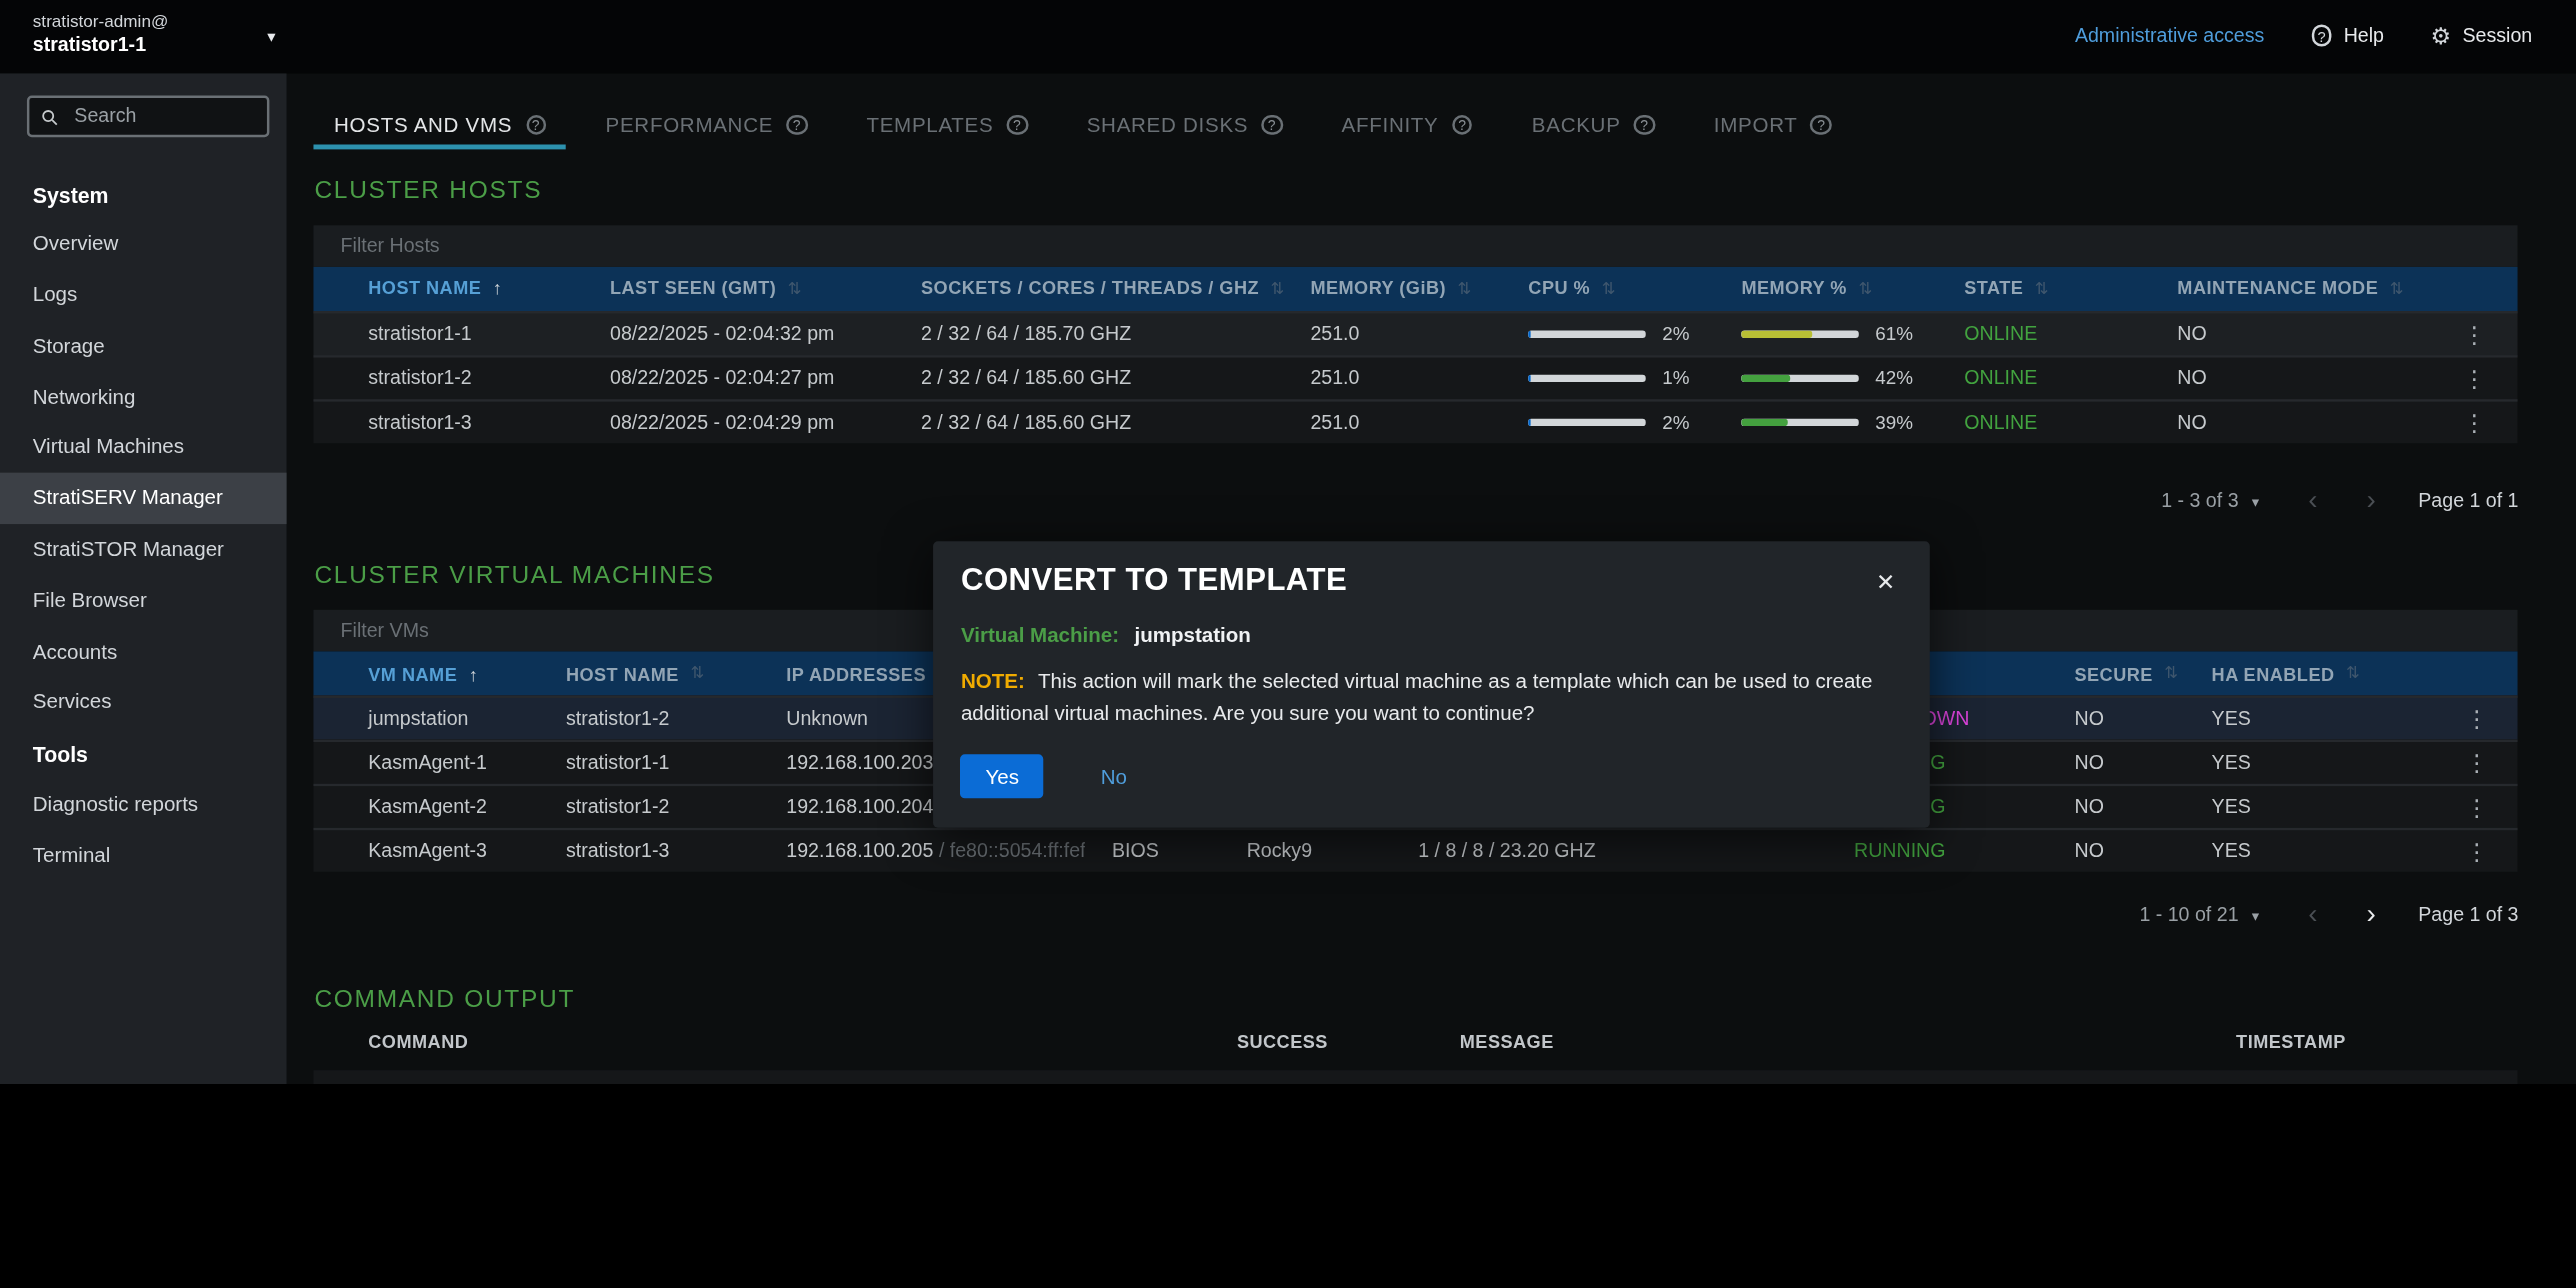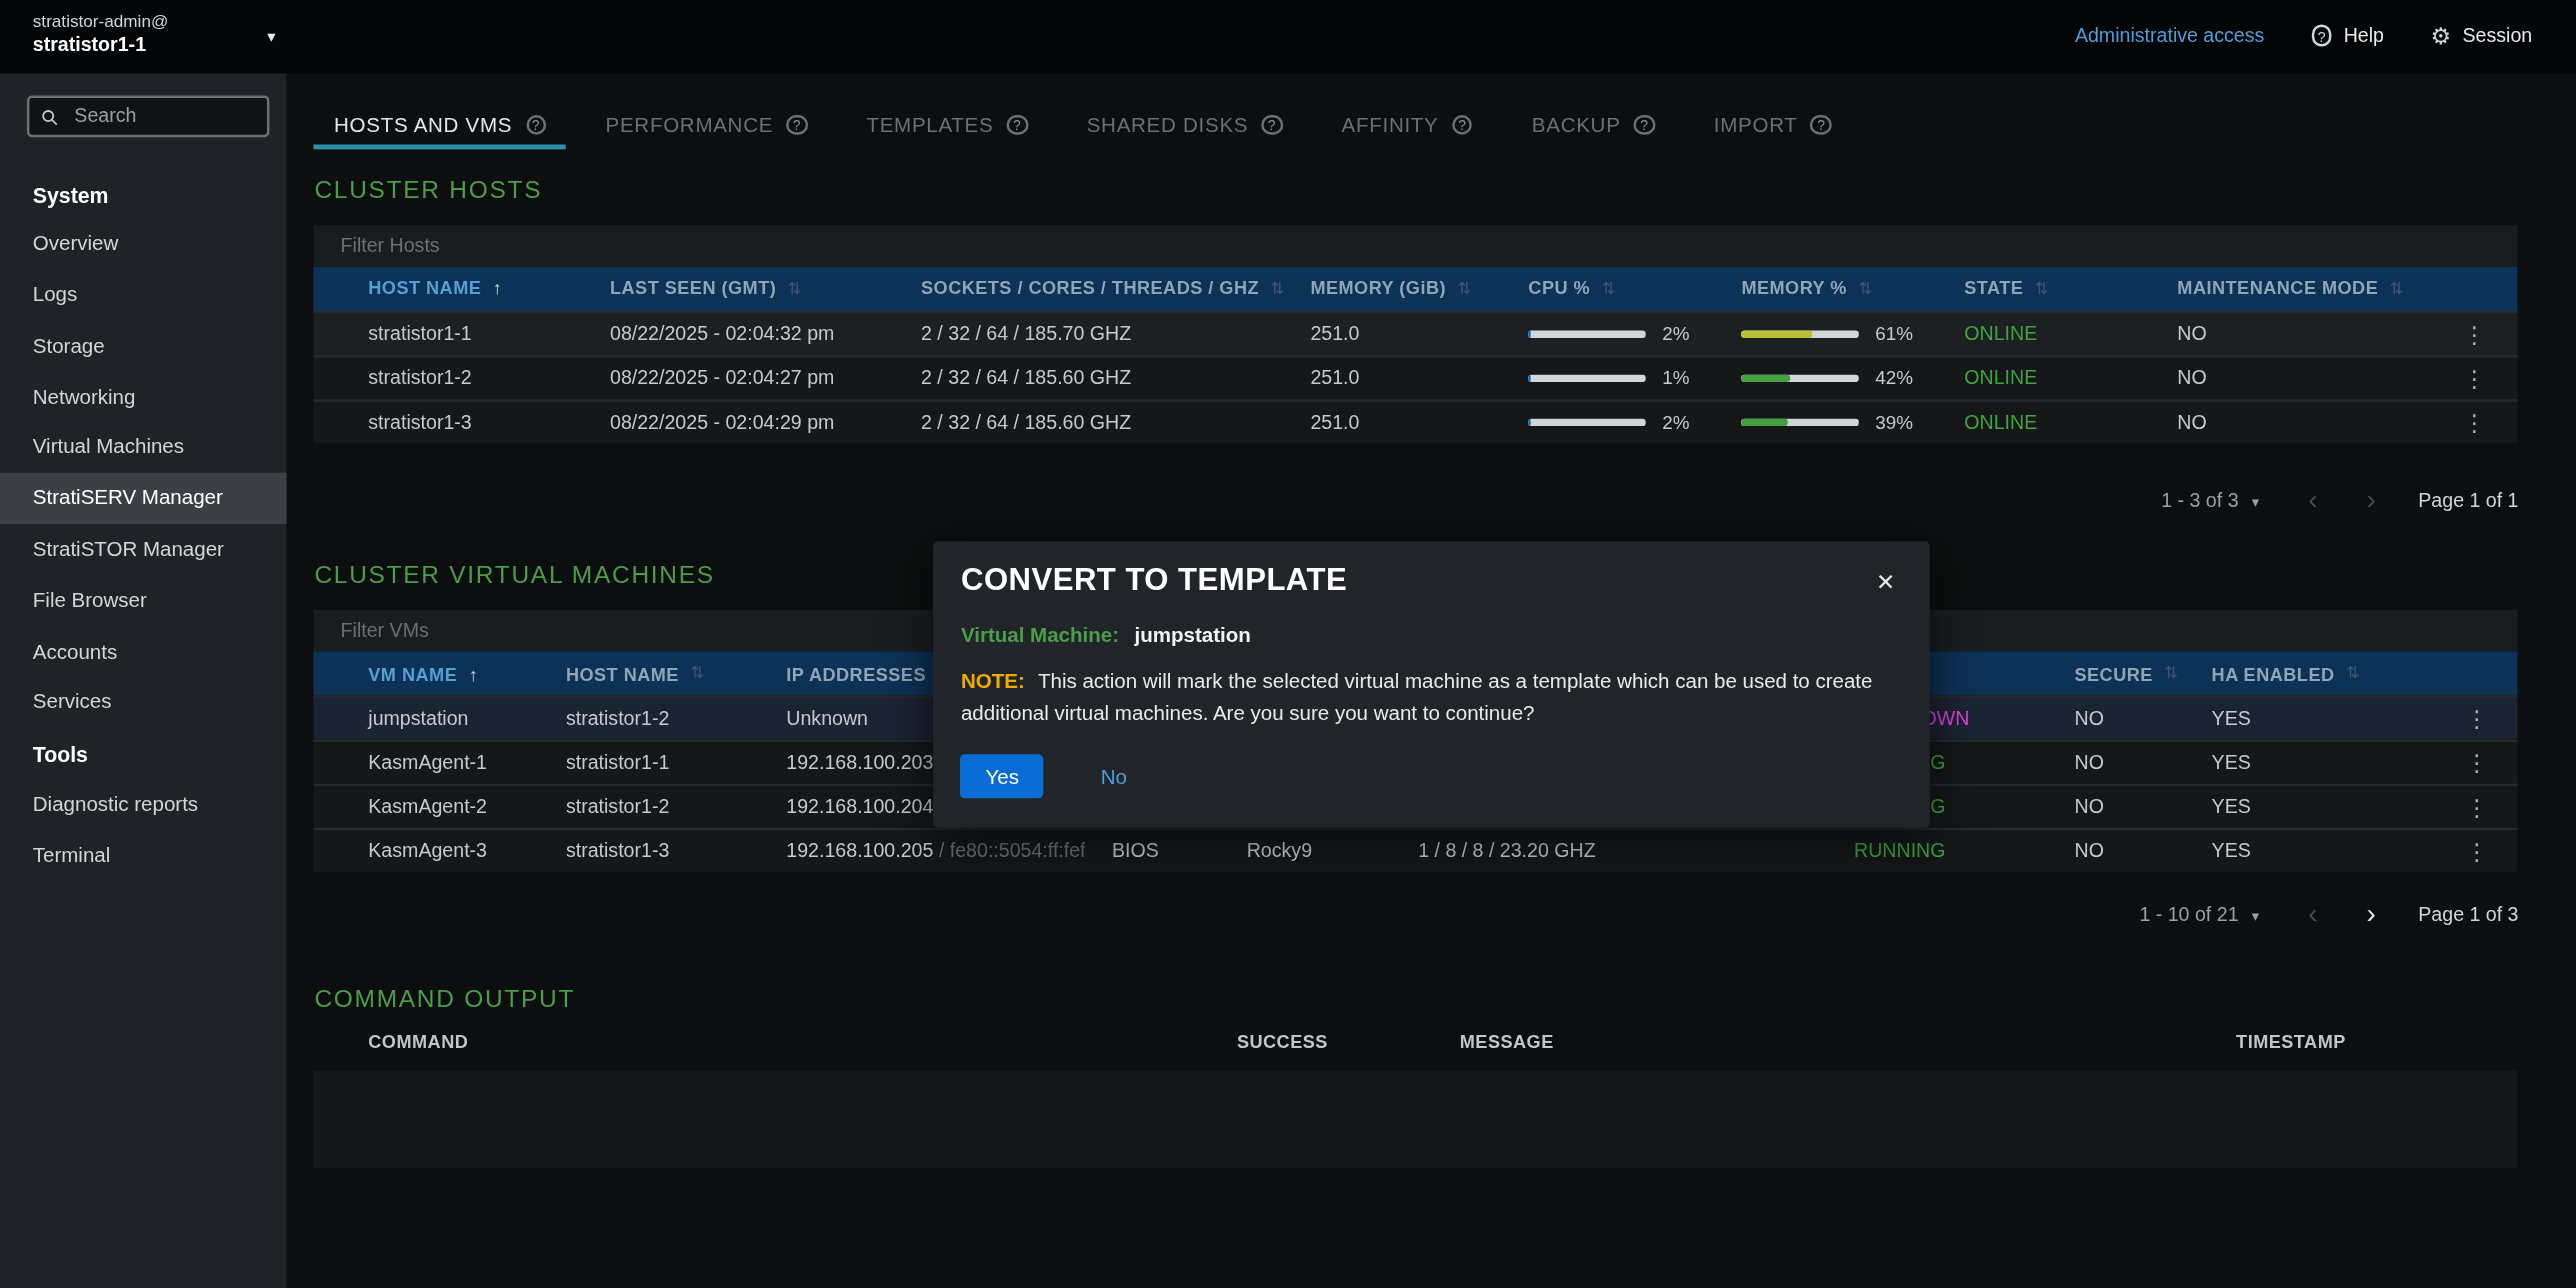--- a/index.html
+++ b/index.html
@@ -1,17 +1,17 @@
 <!DOCTYPE html>
 <html style="--page_bg: #0c0e0f; --topbar_bg: #040506; --sidebar_bg: #1f2226; --sidebar_active: #3c4046; --panel_bg: #151719; --panel_row_alt: #1d2023; --row_selected: #1b2433; --filter_bg: #1a1d20; --header_navy: #0c3257; --header_text: #92a5b5; --header_sorted: #56a0d6; --text: #c6cacd; --text_dim: #6a7075; --tab_inactive: #6a7075; --tab_underline: #2d91ae; --green: #4b9e47; --state_green: #42a33f; --state_magenta: #dd44dd; --gold: #f0ab00; --bar_track: #d2d6d9; --link_blue: #4f9ddb; --button_blue: #0b6cd6; --modal_bg: #212529; --border: #26292d;font-size:10.7px"><head>
 <meta charset="utf-8">
 <style>
   html,body{margin:0;padding:0;background:#000;}
   body{width:2576px;height:1288px;overflow:hidden;font-family:"Liberation Sans","DejaVu Sans",sans-serif;}
-  #viewport{width:2576px;height:1288px;overflow:hidden;}
+  #viewport{width:2576px;height:1084px;overflow:hidden;}
   #scale{width:1052px;height:526px;transform:scale(2.44898);transform-origin:0 0;background:var(--page_bg,#0c0e0f);position:relative;}
 
   
   .topbar{height:29.5px;background:var(--topbar_bg,#040506);display:flex;align-items:center;justify-content:space-between;padding:0 18px 0 13.4px;box-sizing:border-box;}
   .account{display:flex;align-items:center;gap:9.4px;cursor:pointer;}
   .account .lines{display:flex;flex-direction:column;line-height:1.25;}
   .acct-user{font-size:7px;color:#d2d6da;}
   .acct-host{font-size:8px;font-weight:bold;color:#fff;}
   .acct-caret{color:#e8eaec;font-size:6.7px;margin-left:31px;}
   .top-right{display:flex;align-items:center;gap:19px;}

